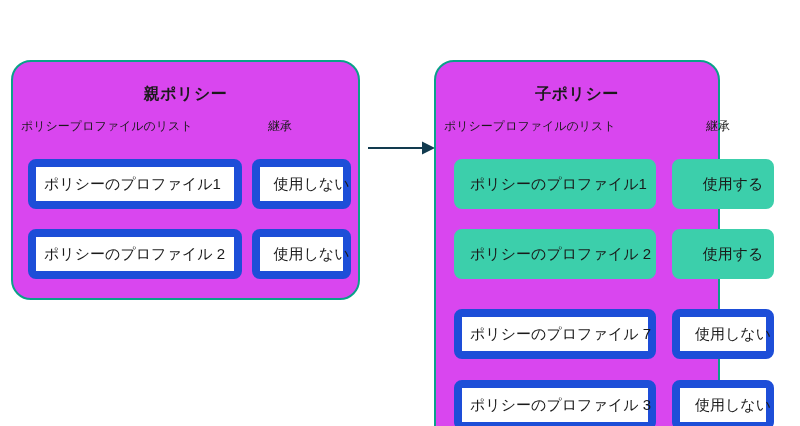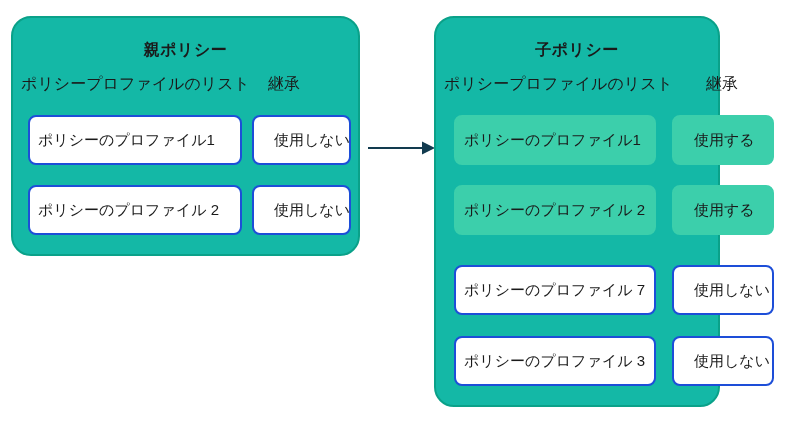--- a/index.html
+++ b/index.html
@@ -14,21 +14,22 @@
     overflow: hidden;
     font-family: "Liberation Sans", "DejaVu Sans", sans-serif;
     color: #1a1a1a;
   }
 
   .panel {
     position: absolute;
     box-sizing: border-box;
     border: 2px solid #0aa189;
     border-radius: 20px;
-    background: #14b8a6;
+    background: #d946ef;
+    margin-top: 44px;
   }
 
   #parent-panel {
     left: 11px;
     top: 16px;
     width: 349px;
     height: 240px;
   }
 
   #child-panel {
@@ -45,21 +46,21 @@
     top: 22px;
     text-align: center;
     font-size: 16px;
     font-weight: bold;
     letter-spacing: 0.5px;
     color: #1a1a1a;
   }
 
   .col-header {
     position: absolute;
-    font-size: 16px;
+    font-size: 12px;
     color: #1a1a1a;
     white-space: nowrap;
   }
 
   .hdr-profiles { top: 56px; }
   .hdr-inherit  { top: 56px; }
 
   #parent-panel .hdr-profiles { left: 8px; }
   #parent-panel .hdr-inherit  { left: 255px; }
   #child-panel  .hdr-profiles { left: 8px; }
@@ -68,21 +69,21 @@
   .row {
     position: absolute;
     left: 0;
     right: 0;
     height: 50px;
   }
 
   .box {
     position: absolute;
     box-sizing: border-box;
-    border: 2px solid #1d4ed8;
+    border: 8px solid #1d4ed8;
     border-radius: 8px;
     background: #ffffff;
     height: 50px;
     display: flex;
     align-items: center;
     font-size: 15px;
     color: #1a1a1a;
     white-space: nowrap;
     letter-spacing: 0px;
   }
@@ -90,21 +91,21 @@
   .box.filled {
     background: #3ccfab;
     border-color: #3ccfab;
   }
 
   .box .box-label {
     padding-left: 8px;
   }
 
   .box.center {
-    justify-content: flex-start;
+    justify-content: center;
     padding-left: 20px;
   }
   .box.center .box-label {
     padding-left: 0;
   }
 
   
   #parent-panel .profile-box {
     left: 15px;
     width: 214px;

